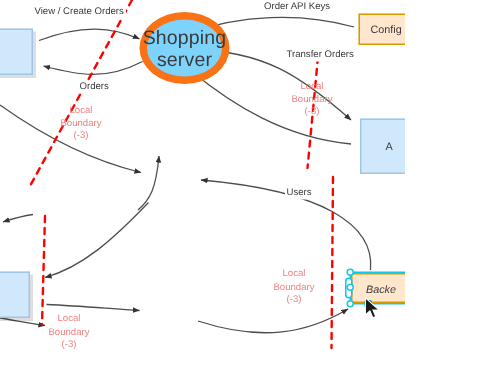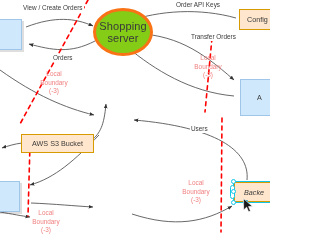--- a/index.html
+++ b/index.html
@@ -9,22 +9,22 @@
     font-family:"Liberation Sans","DejaVu Sans",sans-serif;
   }
   #canvas{position:absolute;inset:0;width:270px;height:250px;}
   .layer{position:absolute;left:0;top:0;width:270px;height:250px;}
   svg.layer{pointer-events:none;}
 
   
   .node{position:absolute;box-sizing:border-box;display:flex;align-items:center;justify-content:center;text-align:center;}
   .process{
     border-radius:50%;
-    background:#84cc16;border:3px solid #f97316;
-    color:#3a3a3a;font-size:11px;letter-spacing:.1px;
+    background:#7dd3fc;border:5px solid #f97316;
+    color:#3a3a3a;font-size:13px;letter-spacing:.1px;
   }
   .store{
     background:#ffe6cc;border:1px solid #d79b00;
     color:#3a3a3a;font-size:7.2px;
   }
   .ext{
     background:#cfe8fc;border:1px solid #9fc5e8;
     color:#3a3a3a;font-size:7.2px;
   }
   .ext.shadow{box-shadow:2px 2px 0 rgba(0,0,0,.13);}
@@ -107,23 +107,20 @@
 
   <div class="node store" style="left:239px;top:9px;width:44px;height:21px;justify-content:flex-start;padding-left:7px;">
     <span>Config</span>
   </div>
 
   <div class="node ext" style="left:240px;top:79px;width:42px;height:37px;justify-content:flex-start;padding-left:16px;">
     <span>A</span>
   </div>
 
 
-  <div class="node store" style="left:21px;top:134px;width:73px;height:19px;">
-    <span>AWS S3 Bucket</span>
-  </div>
 
   <div class="node ext shadow" style="left:-11px;top:181px;width:31px;height:31px;"></div>
 
 
   <div class="node store" style="left:234px;top:182px;width:48px;height:20px;justify-content:flex-start;padding-left:9px;font-style:italic;">
     <span>Backe</span>
   </div>
   <div class="sel-box" style="left:233px;top:181px;width:50px;height:22px;"></div>
   <div class="rot-handle" style="left:230px;top:185px;"></div>
   <div class="handle" style="left:231px;top:179px;"></div>

